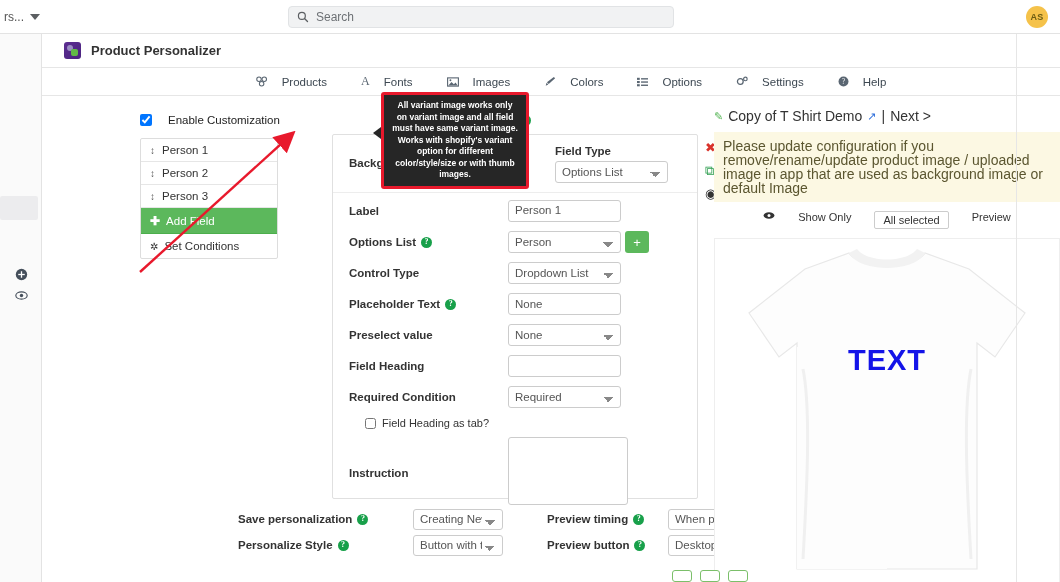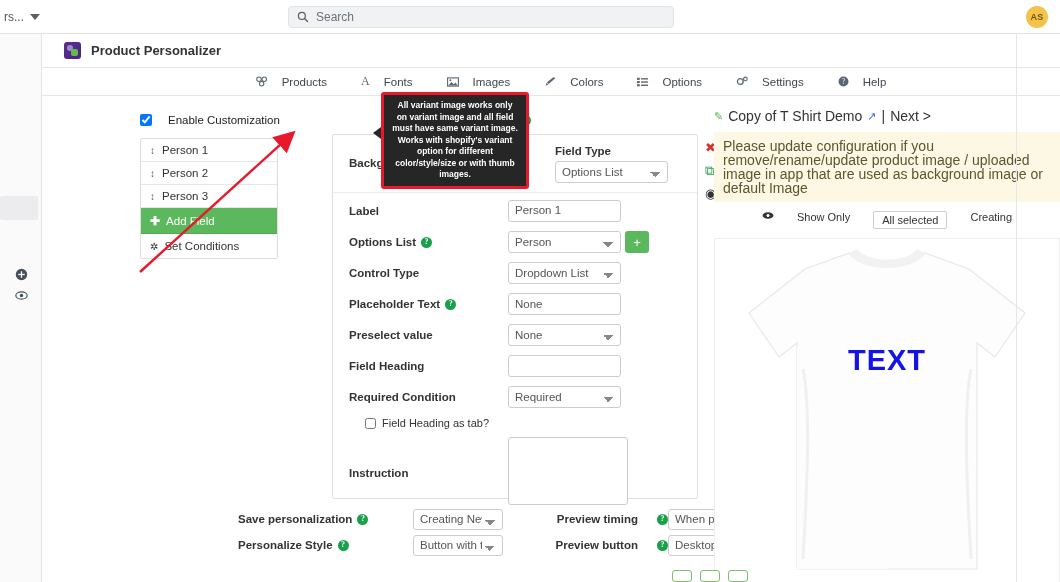--- a/index.html
+++ b/index.html
@@ -214,21 +214,21 @@
   .brow { display:flex; align-items:center; height:26px; }
   .brow .blbl {
     width:175px; padding-left:0;
     font-size:11.5px; font-weight:bold; color:#333;
     display:flex; align-items:center; gap:5px;
   }
   .bsel { width:90px; height:21px; }
   .brow .blbl2 {
     width:165px; padding-left:44px;
     font-size:11.5px; font-weight:bold; color:#333;
-    display:flex; align-items:center; gap:19px;justify-content:flex-end;
+    display:flex; align-items:center; gap:5px;
   }
 
   
   .rightpanel { position:absolute; left:672px; top:0; width:346px; height:486px; }
   .prod-title {
     display:flex; align-items:center; gap:5px;
     padding:12px 0 0 0; font-size:14px; color:#333;
   }
   .prod-title .editico { color:#5cb85c; font-size:11px; }
   .prod-title .extico { color:#2f6fdb; font-size:11px; }
@@ -526,21 +526,21 @@
 
         <div class="warnbox">Please update configuration if you remove/rename/update product image / uploaded image in app that are used as background image or default Image</div>
 
         <div class="showrow">
           <svg width="12" height="9" viewBox="0 0 16 11">
             <ellipse cx="8" cy="5.5" rx="7.2" ry="4.4" fill="#333"></ellipse>
             <circle cx="8" cy="5.5" r="2" fill="#fff"></circle>
           </svg>
           <span>Show Only</span>
           <span class="sel-box">All selected</span>
-          <span>Creating</span>
+          <span>Preview</span>
         </div>
 
         <div class="previewbox">
           <svg class="tee-big" viewBox="0 0 300 340">
             <path d="M112 14 C122 30 178 30 188 14 L232 30 L288 74 L258 118 L240 104 L240 330 L60 330 L60 104 L42 118 L12 74 L68 30 Z" fill="#fdfdfd" stroke="#e8e8e8" stroke-width="1.2"></path>
             <path d="M112 14 C122 34 178 34 188 14 L180 10 C170 24 130 24 120 10 Z" fill="#f2f2f2"></path>
             <path d="M60 108 L60 330 L150 330 L150 108 Z" fill="#fdfdfd"></path>
             <path d="M66 130 C74 170 70 250 66 320" fill="none" stroke="#f0f0f0" stroke-width="3"></path>
             <path d="M234 130 C226 170 230 250 234 320" fill="none" stroke="#f0f0f0" stroke-width="3"></path>
           </svg>

